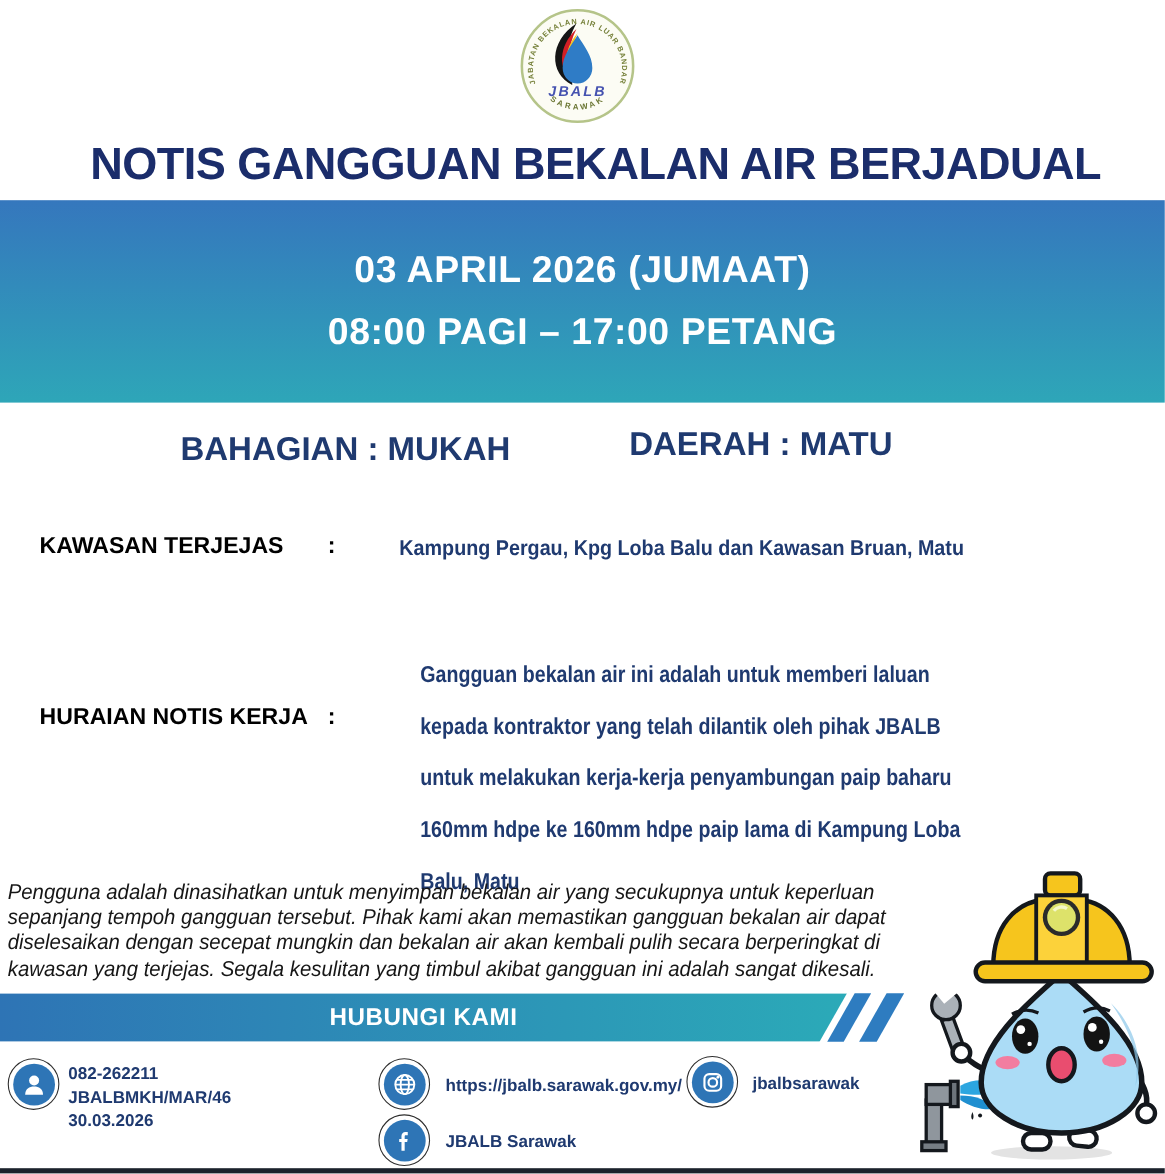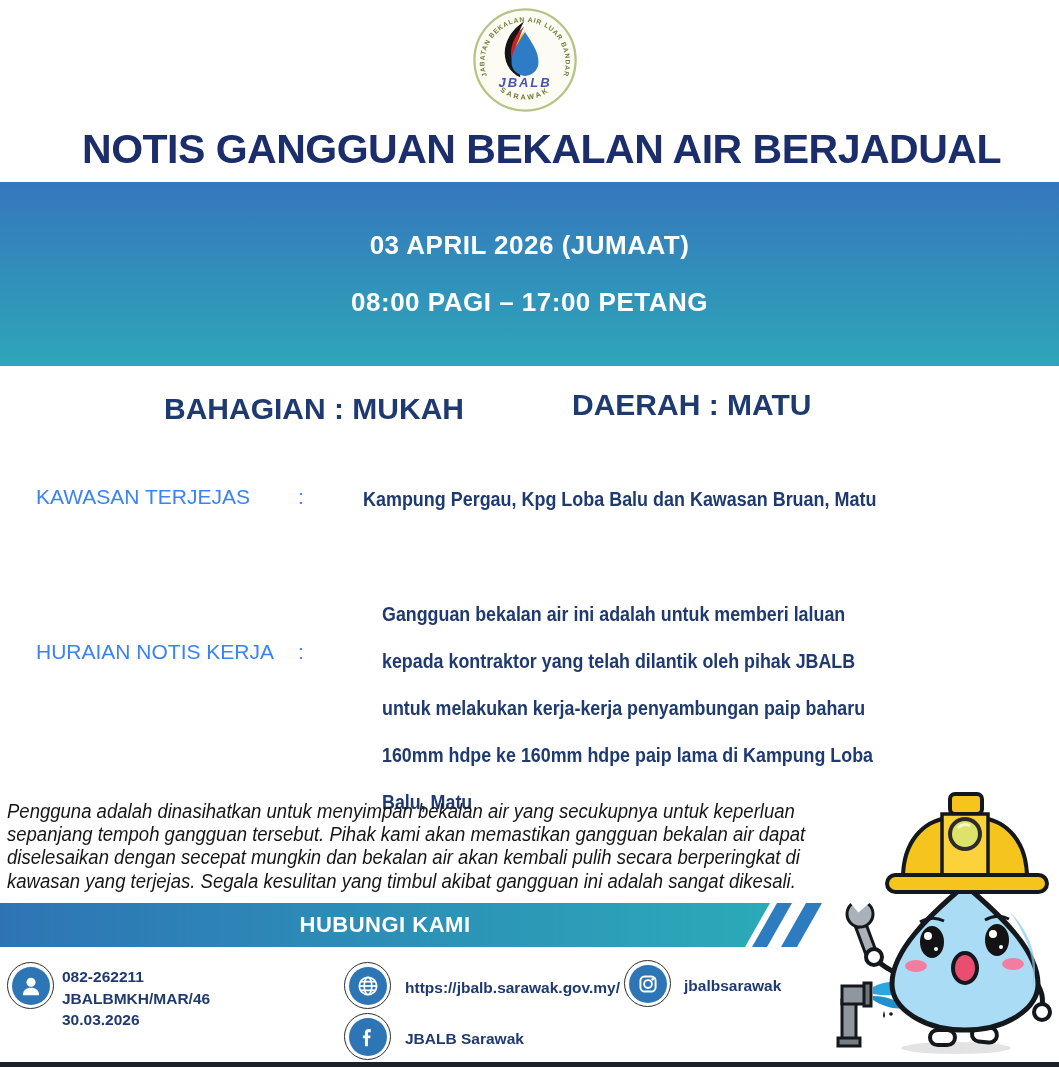--- a/index.html
+++ b/index.html
@@ -6,25 +6,25 @@
   .page{position:relative;width:1059px;height:1067px;background:#ffffff;overflow:hidden;
         font-family:"Liberation Sans",sans-serif;}
   .abs{position:absolute;}
 
   .title{left:0;top:126px;width:100%;text-align:center;font-size:41px;font-weight:bold;
          color:#1B2D6B;letter-spacing:-0.5px;margin-left:12px;}
 
   .banner{left:0;top:182px;width:100%;height:184px;
           background:linear-gradient(180deg,#3577BD 0%,#2EA6B8 100%);
           display:flex;flex-direction:column;align-items:center;justify-content:center;}
-  .banner div{color:#ffffff;font-weight:bold;font-size:26px;line-height:57px;letter-spacing:0.5px;}
+  .banner div{color:#ffffff;font-weight:bold;font-size:34px;line-height:57px;letter-spacing:0.5px;}
 
   .region{font-size:30px;font-weight:bold;color:#1F3A70;}
 
-  .lbl{font-size:21px;font-weight:normal;color:#3b82f6;}
+  .lbl{font-size:21px;font-weight:bold;color:#000000;}
   .val1{font-size:19.5px;font-weight:bold;color:#1F3A70;transform:scaleX(0.92);transform-origin:left top;white-space:nowrap;}
   .hline{font-size:21px;font-weight:bold;color:#1F3A70;line-height:47px;transform:scaleX(0.85);transform-origin:left top;white-space:nowrap;}
 
   .advisory{font-size:19.5px;font-style:italic;color:#161616;line-height:23.2px;
             transform:scaleX(0.95);transform-origin:left top;white-space:nowrap;}
 
   .contact-bar{left:0;top:903px;width:770px;height:44px;
                background:linear-gradient(90deg,#2E74B5 0%,#2BAAB8 100%);
                clip-path:polygon(0 0,100% 0,calc(100% - 25px) 100%,0 100%);
                display:flex;align-items:center;justify-content:center;}

